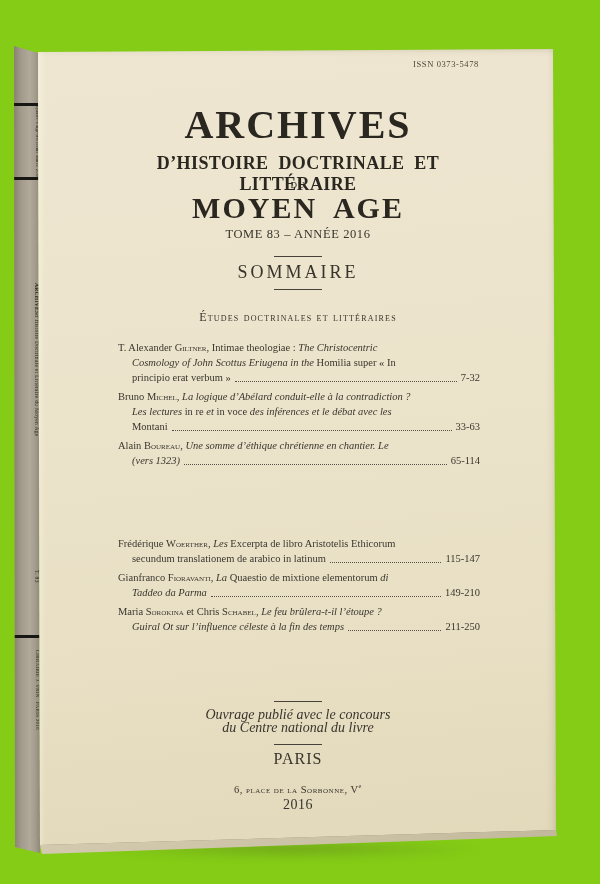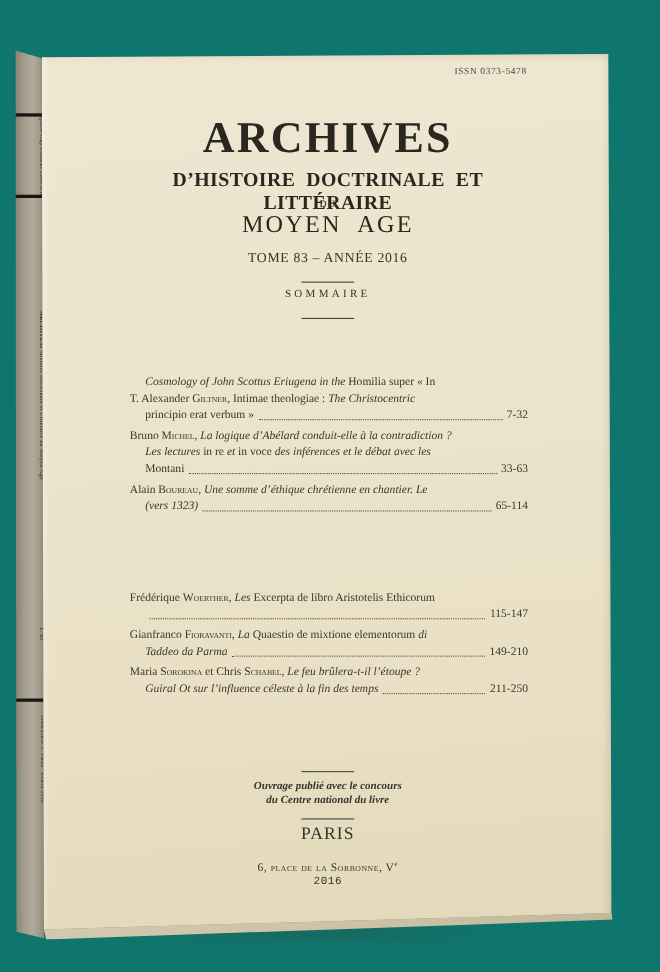--- a/index.html
+++ b/index.html
@@ -1,21 +1,21 @@
 <!DOCTYPE html>
 <html><head>
 <meta charset="utf-8">
 <style>
   html,body{margin:0;padding:0;}
   body{
     width:600px;height:884px;overflow:hidden;background:#ffffff;
     font-family:"Liberation Serif", serif;
     -webkit-font-smoothing:antialiased;
   }
-  .stage{position:relative;width:600px;height:884px;background:#0f766e;}
+  .stage{position:relative;width:600px;height:884px;background:#84cc16;}
 
   
   .book-shadow{
     position:absolute;left:18px;top:836px;width:548px;height:26px;
     background:radial-gradient(ellipse 50% 50% at 50% 50%, rgba(60,55,40,.28), rgba(60,55,40,0) 70%);
     filter:blur(4px);
   }
 
   
   .spine{
@@ -48,43 +48,43 @@
     box-shadow:inset -7px 0 10px -5px rgba(110,100,75,.35),
                inset 0 7px 9px -6px rgba(110,100,75,.30),
                inset 8px 0 10px -6px rgba(255,252,240,.9);
   }
   .abs{position:absolute;left:82px;width:360px;text-align:center;}
 
   .issn{position:absolute;left:330px;width:160px;text-align:center;font-size:8.5px;letter-spacing:.6px;color:#4c4738;}
   .t-main{font-weight:700;font-size:40px;letter-spacing:2px;color:#2a2720;line-height:40px;}
   .t-sub1{font-weight:700;font-size:18px;letter-spacing:.4px;word-spacing:5px;color:#2a2720;}
   .t-du{font-weight:400;font-size:9px;letter-spacing:1px;color:#2a2720;}
-  .t-sub2{font-weight:400;font-size:22px;letter-spacing:2px;word-spacing:8px;color:#2a2720;}
+  .t-sub2{font-weight:700;font-size:30px;letter-spacing:2px;word-spacing:8px;color:#2a2720;}
   .t-tome{font-size:12.5px;letter-spacing:.6px;}
   .rule{position:absolute;left:238px;width:48px;border-top:1.5px solid #46423a;}
-  .sommaire{font-size:10px;letter-spacing:3px;}
+  .sommaire{font-size:18px;letter-spacing:3px;}
   .sec-head{font-size:12px;font-variant:small-caps;letter-spacing:1.2px;}
 
   .toc{position:absolute;left:82px;width:362px;text-align:left;font-size:10.5px;line-height:15px;color:#3a362e;}
   .toc-entry{margin-bottom:4px;}
   .toc-line{white-space:nowrap;}
   .toc-line.cont{padding-left:14px;}
   .toc-line.last{display:flex;white-space:nowrap;}
   .toc-text{white-space:nowrap;}
   .it{font-style:italic;}
   .sc{font-variant:small-caps;}
   .dots{flex:1;min-width:12px;border-bottom:1.3px dotted #555046;margin:0 4px 3px 4px;}
   .pages{white-space:nowrap;}
 
-  .note{font-style:italic;font-size:10px;line-height:13px;font-weight:bold;}
+  .note{font-style:italic;font-size:14px;line-height:13px;}
   .pub-city{font-size:16px;letter-spacing:1px;}
   .pub-name{font-size:13.5px;letter-spacing:.5px;}
   .pub-addr{font-size:10.5px;font-variant:small-caps;letter-spacing:.5px;}
   .pub-addr sup{font-size:.6em;font-variant:normal;}
-  .pub-year{font-size:10px;letter-spacing:.5px;font-family:Liberation Mono, monospace;}
+  .pub-year{font-size:14px;letter-spacing:.5px;}
 
   
   .pages-edge{
     position:absolute;left:40px;top:828px;width:517px;height:28px;
     background:linear-gradient(90deg,#d2c9ae,#cbc2a6 60%,#c2b99d);
     clip-path:polygon(0px 17px,516px 2px,517px 8px,2px 26px);
   }
   .pages-edge-line{
     position:absolute;left:40px;top:828px;width:517px;height:28px;
     background:#8e8672;
@@ -118,24 +118,25 @@
     <div class="abs t-main" style="top:58px">ARCHIVES</div>
     <div class="abs t-sub1" style="top:106px">D’HISTOIRE DOCTRINALE ET LITTÉRAIRE</div>
     <div class="abs t-du" style="top:133px">DU</div>
     <div class="abs t-sub2" style="top:144px">MOYEN AGE</div>
     <div class="abs t-tome" style="top:180px">TOME 83 – ANNÉE 2016</div>
 
     <div class="rule" style="top:209px"></div>
     <div class="abs sommaire" style="top:215px">SOMMAIRE</div>
     <div class="rule" style="top:242px"></div>
 
+    <div class="abs sec-head" style="top:263px">Études doctrinales et littéraires</div>
     <div class="toc" style="top:293px">
         <div class="toc-entry">
+          <div class="toc-line"><span class="toc-text"><span>T. Alexander </span><span class="sc">Giltner</span><span>, Intimae theologiae : </span><span class="it">The Christocentric</span></span></div>
           <div class="toc-line cont"><span class="toc-text"><span class="it">Cosmology of John Scottus Eriugena in the </span><span>Homilia super « In</span></span></div>
-          <div class="toc-line"><span class="toc-text"><span>T. Alexander </span><span class="sc">Giltner</span><span>, Intimae theologiae : </span><span class="it">The Christocentric</span></span></div>
           <div class="toc-line cont last">
             <span class="toc-text"><span>principio erat verbum »</span></span>
             <span class="dots"></span>
             <span class="pages">7-32</span>
           </div>
         </div>
         <div class="toc-entry">
           <div class="toc-line"><span class="toc-text"><span>Bruno </span><span class="sc">Michel</span><span>, </span><span class="it">La logique d’Abélard conduit-elle à la contradiction ?</span></span></div>
           <div class="toc-line cont"><span class="toc-text"><span class="it">Les lectures </span><span>in re</span><span class="it"> et </span><span>in voce</span><span class="it"> des inférences et le débat avec les</span></span></div>
           <div class="toc-line cont last">
@@ -151,20 +152,21 @@
             <span class="dots"></span>
             <span class="pages">65-114</span>
           </div>
         </div>
       </div>
 
     <div class="toc" style="top:489px">
         <div class="toc-entry">
           <div class="toc-line"><span class="toc-text"><span>Frédérique </span><span class="sc">Woerther</span><span>, </span><span class="it">Les </span><span>Excerpta de libro Aristotelis Ethicorum</span></span></div>
           <div class="toc-line cont last">
+            <span class="toc-text"><span>secundum translationem de arabico in latinum</span></span>
             <span class="dots"></span>
             <span class="pages">115-147</span>
           </div>
         </div>
         <div class="toc-entry">
           <div class="toc-line"><span class="toc-text"><span>Gianfranco </span><span class="sc">Fioravanti</span><span>, </span><span class="it">La </span><span>Quaestio de mixtione elementorum</span><span class="it"> di</span></span></div>
           <div class="toc-line cont last">
             <span class="toc-text"><span class="it">Taddeo da Parma</span></span>
             <span class="dots"></span>
             <span class="pages">149-210</span>

